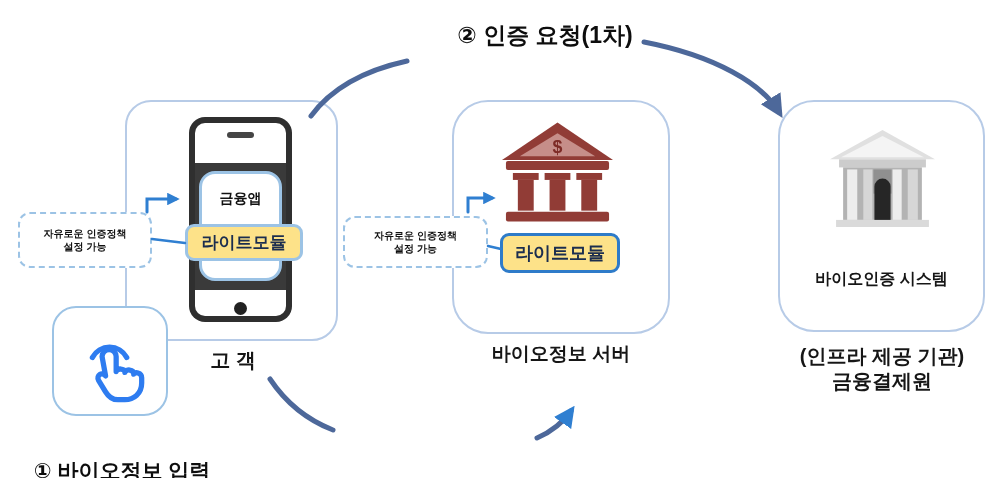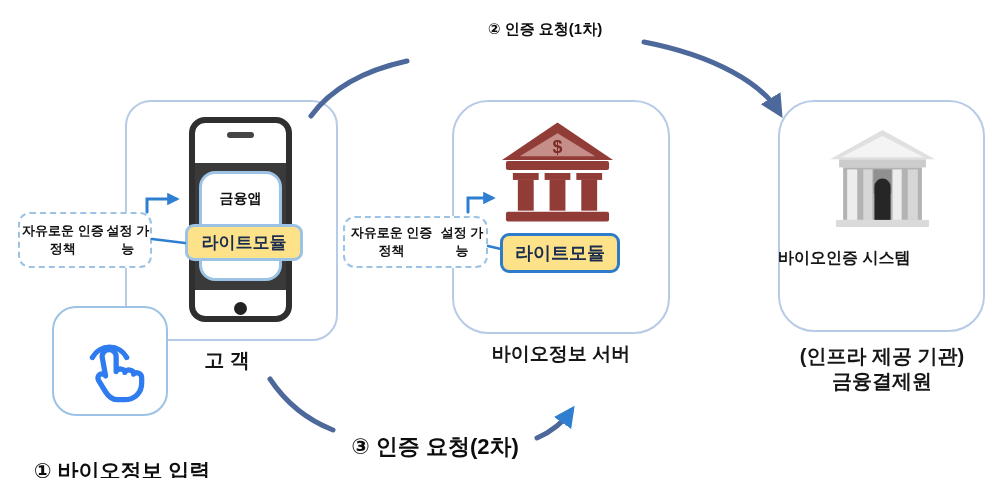--- a/index.html
+++ b/index.html
@@ -7,22 +7,22 @@
     position:relative;width:1000px;height:478px;background:#ffffff;overflow:hidden;
     font-family:"Liberation Sans","DejaVu Sans",sans-serif;color:#111111;
   }
   .abs{position:absolute;}
   .entity-box{
     position:absolute;background:#ffffff;border:2px solid #b7cbe7;border-radius:30px;
     box-sizing:border-box;z-index:1;
   }
   .callout{
     position:absolute;background:#ffffff;border:2px dashed #9cc3e5;border-radius:12px;
-    box-sizing:border-box;z-index:4;display:flex;flex-direction:row;align-items:center;
-    justify-content:center;font-weight:700;font-size:13px;line-height:1.35;color:#111;
+    box-sizing:border-box;z-index:4;display:flex;flex-direction:column;align-items:center;
+    justify-content:center;font-weight:700;font-size:10px;line-height:1.35;color:#111;
     text-align:center;
   }
   .module{
     position:absolute;background:#fde289;border-radius:9px;box-sizing:border-box;
     display:flex;align-items:center;justify-content:center;font-weight:700;
     color:#1b2d4f;z-index:3;
   }
   .module.light-border{border:3px solid #9cc3e5;font-size:17px;}
   .module.blue-border{border:3px solid #2e7bc9;font-size:18px;}
   .caption{
@@ -41,21 +41,21 @@
     border:3px solid #9cc3e5;border-radius:16px;box-sizing:border-box;z-index:2;
     text-align:center;font-weight:700;font-size:14px;padding-top:16px;color:#111;
   }
   .home-button{position:absolute;left:234px;top:302px;width:13px;height:13px;background:#222;border-radius:50%;z-index:3;}
   .hand-box{
     position:absolute;left:52px;top:306px;width:116px;height:110px;background:#ffffff;
     border:2px solid #9cc3e5;border-radius:24px;box-sizing:border-box;z-index:5;
     display:flex;align-items:center;justify-content:center;
   }
   .arrows-layer{position:absolute;left:0;top:0;width:1000px;height:478px;z-index:5;pointer-events:none;}
-  .sys-label{position:absolute;text-align:left;font-weight:700;font-size:16px;color:#161616;z-index:2;}
+  .sys-label{position:absolute;text-align:center;font-weight:700;font-size:16px;color:#161616;z-index:2;margin-top:21px;}
 </style>
 </head>
 <body>
 
 <div class="stage">
 
   <div class="entity-box" style="left:125px;top:100px;width:213px;height:241px;border-radius:26px;"></div>
   <div class="entity-box" style="left:452px;top:100px;width:218px;height:234px;border-radius:36px;"></div>
   <div class="entity-box" style="left:778px;top:100px;width:207px;height:232px;border-radius:36px;"></div>
 
@@ -110,31 +110,30 @@
     <span>설정 가능</span>
   </div>
 
   <div class="hand-box">
     <svg width="88" height="88" viewBox="0 0 100 100">
       <path d="M30 46 A 22 22 0 0 1 69 46" fill="none" stroke="#2e7cf0" stroke-width="6" stroke-linecap="round"></path>
       <path d="M41 45 a8 8 0 0 1 16 0 v17 c1 -4 10 -4 10 1 c1 -4 10 -4 10 2 c1 -3 9 -2 9 4 v6 c0 12 -9 19 -19 19 h-8 c-7 0 -11 -4 -14 -9 l-8 -13 c-3 -6 4 -10 8 -5 Z" fill="#ffffff" stroke="#2e7cf0" stroke-width="6" stroke-linejoin="round" stroke-linecap="round"></path>
     </svg>
   </div>
 
-  <div class="caption" style="left:164px;top:348px;width:126px;font-size:20px;">고 객</div>
+  <div class="caption" style="left:170px;top:348px;width:126px;font-size:20px;">고 객</div>
   <div class="caption" style="left:446px;top:342px;width:230px;font-size:19px;">
     <div>바이오정보 서버</div>
   </div>
   <div class="caption" style="left:766px;top:344px;width:232px;font-size:20px;">
     <div>(인프라 제공 기관)</div>
     <div>금융결제원</div>
   </div>
 
-  <div class="step-label" style="left:420px;top:20px;width:250px;font-size:15px;">② 인증 요청(1차)</div>
-  <div class="step-label" style="left:330px;top:432px;width:210px;font-size:22px;">③ 인증 요청(2차)</div>
+  <div class="step-label" style="left:420px;top:20px;width:250px;font-size:23px;">② 인증 요청(1차)</div>
   <div class="step-label" style="left:16px;top:430px;width:212px;font-size:21px;margin-top:27px;">① 바이오정보 입력</div>
 
   <svg class="arrows-layer">
     <defs>
       <marker id="headDark" viewBox="0 0 10 10" refX="7" refY="5" markerWidth="4.6" markerHeight="4.6" orient="auto">
         <path d="M0 0 L10 5 L0 10 Z" fill="#4d689a"></path>
       </marker>
       <marker id="headBlue" viewBox="0 0 10 10" refX="7" refY="5" markerWidth="4.2" markerHeight="4.2" orient="auto">
         <path d="M0 0 L10 5 L0 10 Z" fill="#2f7fd1"></path>
       </marker>

